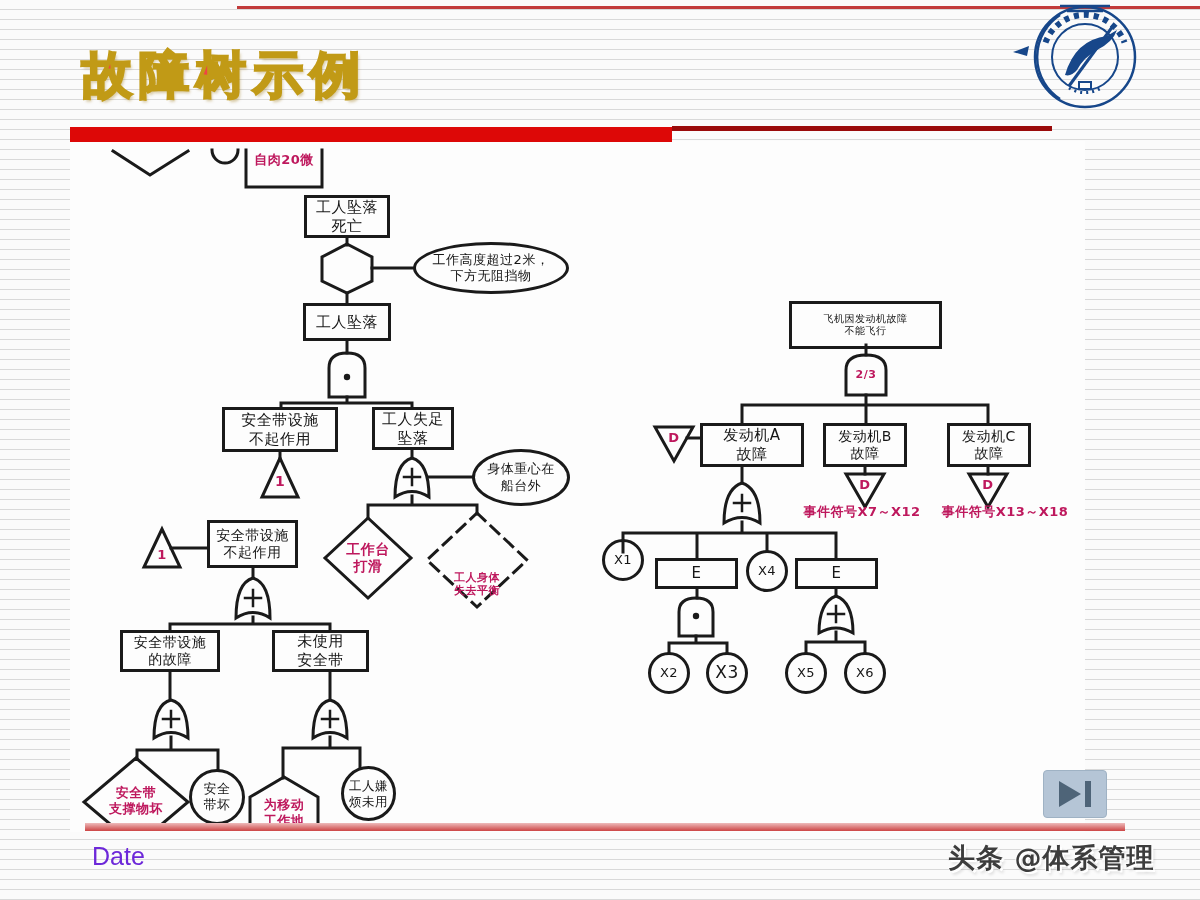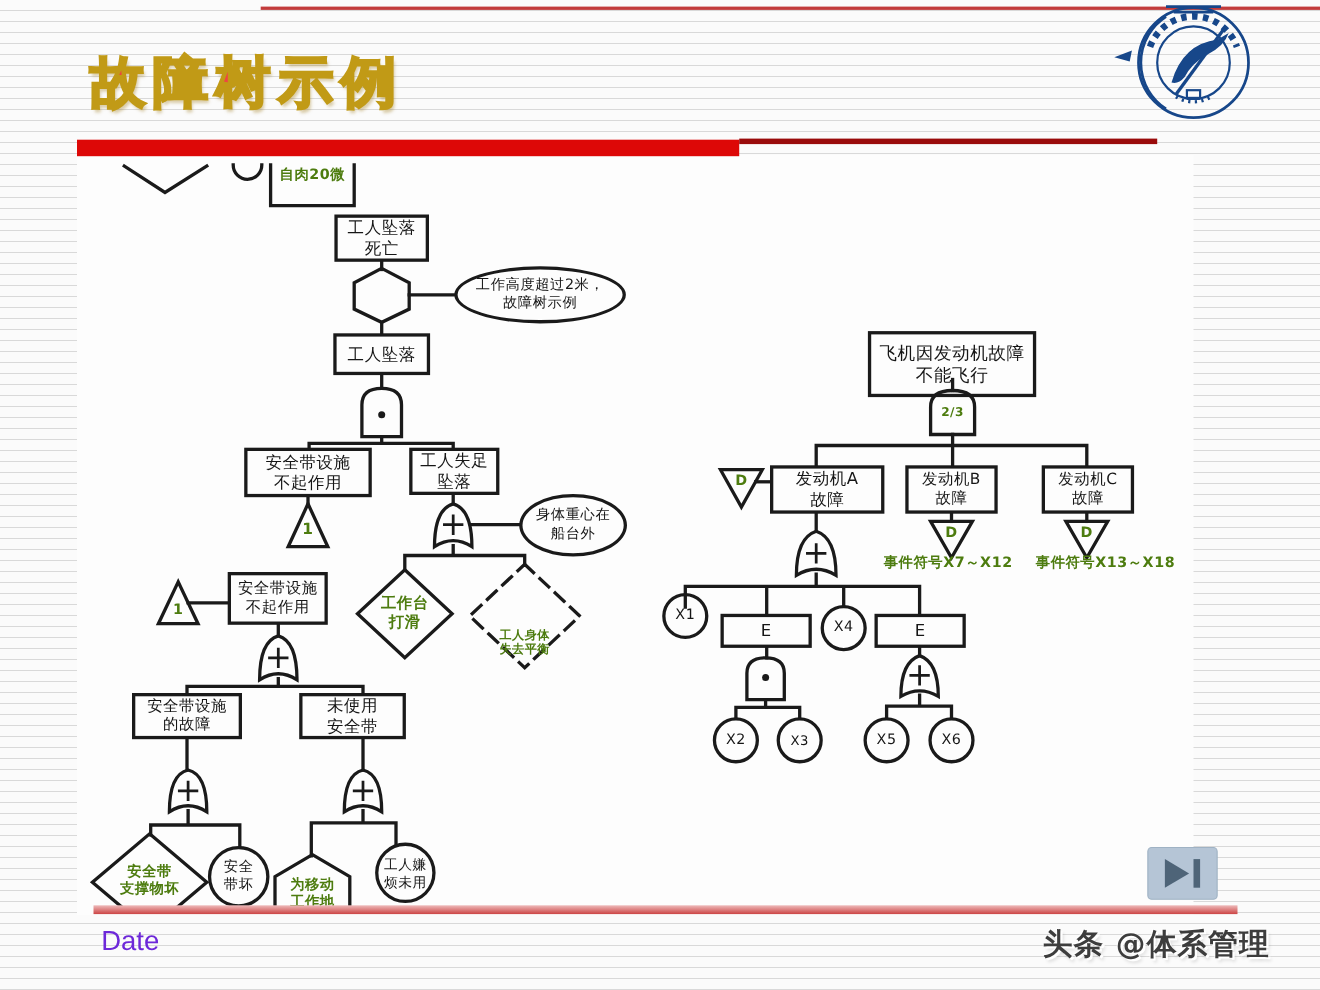--- a/index.html
+++ b/index.html
@@ -5,21 +5,21 @@
   html,body{margin:0;padding:0;}
   body{
     width:1200px;height:900px;overflow:hidden;position:relative;
     font-family:"DejaVu Sans","Liberation Sans",sans-serif;
     background-color:#fbfbfb;
     background-image:repeating-linear-gradient(to bottom,#fbfbfb 0px,#fbfbfb 9px,#d9d9d9 9px,#d9d9d9 10px);
   }
   .panel{position:absolute;left:70px;top:141px;width:1015px;height:691px;background:#fdfdfd;z-index:1;}
   .stage-svg{position:absolute;left:0;top:0;z-index:2;}
   .lbl{position:absolute;display:flex;align-items:center;justify-content:center;text-align:center;
-       white-space:pre-line;font-weight:700;color:#4d7c0f;line-height:1.22;z-index:3;letter-spacing:0.5px;}
+       white-space:pre-line;font-weight:700;color:#be185d;line-height:1.22;z-index:3;letter-spacing:0.5px;}
   .node{position:absolute;border:3px solid #1a1a1a;background:transparent;display:flex;align-items:center;
         justify-content:center;text-align:center;white-space:pre-line;font-weight:400;color:#161616;
         line-height:1.25;z-index:3;box-sizing:border-box;letter-spacing:0.5px;}
   .circle{border-radius:50%;}
   .redbar{position:absolute;z-index:4;}
   .title{
     position:absolute;left:82px;top:42px;z-index:5;
     font-size:50px;font-weight:800;letter-spacing:7px;
     color:#ef4444;-webkit-text-stroke:2.5px #c19a16;
     text-shadow:2px 3px 3px rgba(150,110,0,.35);
@@ -101,21 +101,21 @@
     <path d="M819,633 Q819,602 836,596 Q853,602 853,633 Q836,623 819,633 Z"></path>
     <path d="M828,614 H844 M836,606 V622" stroke-width="2.5"></path>
     <path d="M836,632 V642 M806,642 H865 M806,642 V653 M865,642 V653"></path>
   </g>
 </svg>
 
 <div class="lbl" style="left:247px;top:151px;width:74px;height:17px;font-size:13px">自肉20微</div>
 <div class="node" style="left:304px;top:195px;width:86px;height:43px;font-size:15px">工人坠落
 死亡</div>
 <div class="node circle" style="left:413px;top:242px;width:156px;height:52px;font-size:13px">工作高度超过2米，
-故障树示例</div>
+下方无阻挡物</div>
 <div class="node" style="left:303px;top:303px;width:88px;height:38px;font-size:15px">工人坠落</div>
 <div class="node" style="left:222px;top:407px;width:116px;height:45px;font-size:15px">安全带设施
 不起作用</div>
 <div class="node" style="left:372px;top:407px;width:82px;height:43px;font-size:15px">工人失足
 坠落</div>
 <div class="lbl" style="left:264px;top:470px;width:32px;height:24px;font-size:14px">1</div>
 <div class="node circle" style="left:472px;top:449px;width:98px;height:57px;font-size:13px">身体重心在
 船台外</div>
 <div class="node" style="left:207px;top:520px;width:91px;height:48px;font-size:14px">安全带设施
 不起作用</div>
@@ -130,40 +130,40 @@
 安全带</div>
 <div class="lbl" style="left:94px;top:779px;width:84px;height:44px;font-size:13px">安全带
 支撑物坏</div>
 <div class="node circle" style="left:189px;top:769px;width:56px;height:56px;font-size:13px">安全
 带坏</div>
 <div class="lbl" style="left:250px;top:794px;width:68px;height:38px;font-size:13px">为移动
 工作地</div>
 <div class="node circle" style="left:341px;top:766px;width:55px;height:55px;font-size:12.5px">工人嫌
 烦未用</div>
 
-<div class="node" style="left:789px;top:301px;width:153px;height:60px;font-size:16px">飞机因发动机故障
+<div class="node" style="left:789px;top:301px;width:153px;height:48px;font-size:10px">飞机因发动机故障
 不能飞行</div>
 <div class="lbl" style="left:848px;top:363px;width:36px;height:24px;font-size:11px">2/3</div>
 <div class="node" style="left:700px;top:423px;width:104px;height:44px;font-size:15px">发动机A
 故障</div>
 <div class="node" style="left:823px;top:423px;width:84px;height:44px;font-size:14px">发动机B
 故障</div>
 <div class="node" style="left:947px;top:423px;width:84px;height:44px;font-size:14px">发动机C
 故障</div>
 <div class="lbl" style="left:661px;top:427px;width:26px;height:22px;font-size:13px">D</div>
 <div class="lbl" style="left:852px;top:474px;width:26px;height:22px;font-size:13px">D</div>
 <div class="lbl" style="left:975px;top:474px;width:26px;height:22px;font-size:13px">D</div>
 <div class="lbl" style="left:791px;top:503px;width:142px;height:18px;font-size:13px">事件符号X7～X12</div>
 <div class="lbl" style="left:930px;top:503px;width:150px;height:18px;font-size:13px">事件符号X13～X18</div>
 <div class="node circle" style="left:602px;top:539px;width:42px;height:42px;font-size:13px">X1</div>
 <div class="node" style="left:655px;top:558px;width:83px;height:31px;font-size:15px">E</div>
 <div class="node circle" style="left:746px;top:550px;width:42px;height:42px;font-size:13px">X4</div>
 <div class="node" style="left:795px;top:558px;width:83px;height:31px;font-size:15px">E</div>
 <div class="node circle" style="left:648px;top:652px;width:42px;height:42px;font-size:13px">X2</div>
-<div class="node circle" style="left:706px;top:652px;width:42px;height:42px;font-size:12px">X3</div>
+<div class="node circle" style="left:706px;top:652px;width:42px;height:42px;font-size:17px">X3</div>
 <div class="node circle" style="left:785px;top:652px;width:42px;height:42px;font-size:13px">X5</div>
 <div class="node circle" style="left:844px;top:652px;width:42px;height:42px;font-size:13px">X6</div>
 
 <div class="redbar" style="left:237px;top:6px;width:963px;height:3px;background:#c23b3b"></div>
 <div class="redbar" style="left:70px;top:127px;width:602px;height:15px;background:#dd0807"></div>
 <div class="redbar" style="left:672px;top:126px;width:380px;height:5px;background:#9a0b0b"></div>
 <div class="redbar" style="left:85px;top:823px;width:1040px;height:8px;background:linear-gradient(#eebbbb,#cc4444)"></div>
 
 <div class="title">故障树示例</div>
 

